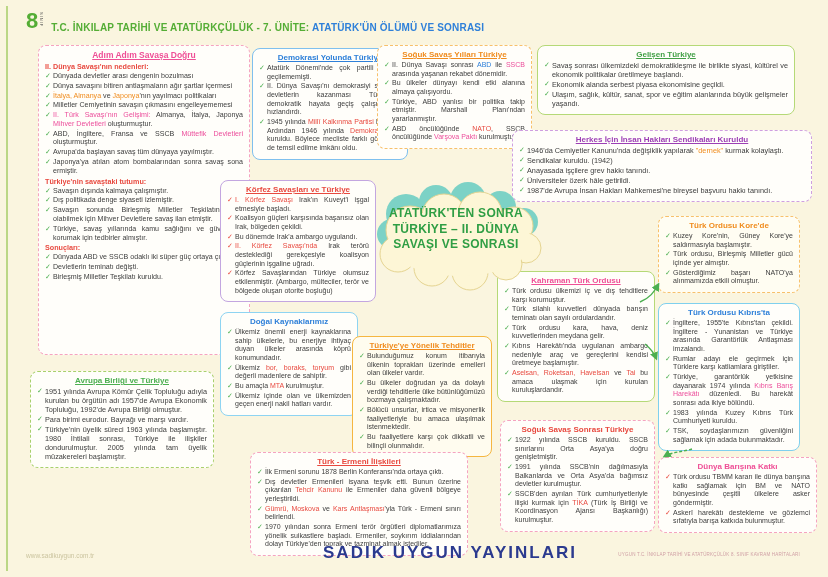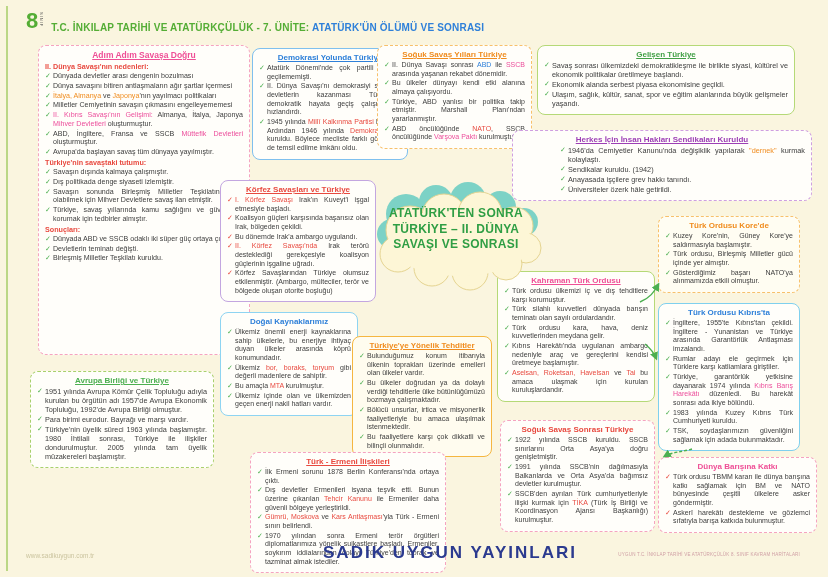--- a/index.html
+++ b/index.html
@@ -30,32 +30,32 @@
   #box-korfez .box-title{color:#e8493f;}
   #box-dogal{left:220px;top:312px;width:138px;border-color:#8ed4f2;}
   #box-dogal .box-title{color:#2f80d9;}
   #box-avrupa{left:30px;top:371px;width:184px;border-style:dashed;border-color:#a8d06c;}
   #box-avrupa .box-title{color:#4caf50;} #box-avrupa .bullet{font-size:7.3px;}
   #box-soguk-yillari{left:377px;top:45px;width:155px;border-style:dashed;border-color:#f7c06b;}
   #box-soguk-yillari .box-title{color:#f08c1e;}
   #box-gelisen{left:537px;top:45px;width:258px;border-color:#b5d977;}
   #box-gelisen .box-title{color:#43a047;} #box-gelisen .bullet{font-size:7.3px;}
   #box-herkes{left:512px;top:130px;width:300px;border-style:dashed;border-color:#cf9fe0;}
-  #box-herkes .box-title{color:#9c3fb5;} #box-herkes .bullet{font-size:7.3px;margin-left:41px;}
+  #box-herkes .box-title{color:#9c3fb5;} #box-herkes .bullet{font-size:7.3px;}
   #box-kore{left:658px;top:216px;width:142px;background:#fffdf2;border-style:dashed;border-color:#f7c06b;}
   #box-kore .box-title{color:#f08c1e;}
   #box-kibris{left:658px;top:303px;width:142px;border-color:#7fd0ee;}
   #box-kibris .box-title{color:#2f80d9;}
   #box-kahraman{left:497px;top:271px;width:158px;border-color:#b5d977;}
   #box-kahraman .box-title{color:#ef4f96;}
   #box-tehditler{left:352px;top:336px;width:140px;background:#fffcef;border-color:#f5b640;}
   #box-tehditler .box-title{color:#f08c1e;}
   #box-soguk-sonrasi{left:500px;top:420px;width:155px;border-style:dashed;border-color:#f5a3c0;}
   #box-soguk-sonrasi .box-title{color:#e8493f;}
-  #box-ermeni{left:250px;top:452px;width:196px;border-style:dashed;border-color:#f5a3c0;}
+  #box-ermeni{left:250px;top:452px;width:218px;border-style:dashed;border-color:#f5a3c0;}
   #box-ermeni .box-title{color:#e8493f;}
   #box-dunya{left:658px;top:457px;width:159px;border-style:dashed;border-color:#f5a3c0;}
   #box-dunya .box-title{color:#ef4f96;}
   
   .cloud-wrap{position:absolute;left:368px;top:180px;width:176px;height:118px;}
   .cloud-wrap svg{position:absolute;left:0;top:0;}
   .cloud-text{position:absolute;left:0;top:26px;width:176px;text-align:center;
               font-weight:bold;font-size:12px;line-height:1.3;color:#2f9e44;letter-spacing:.3px;}
   
   .arrows{position:absolute;left:0;top:0;width:828px;height:577px;pointer-events:none;}
@@ -94,29 +94,33 @@
       <div class="bullet">
         <span class="check" style="color: rgb(76, 175, 80);">✓</span>
         <span class="btext"><span style="color: rgb(240, 140, 30);">İtalya, Almanya</span><span> ve </span><span style="color: rgb(240, 140, 30);">Japonya</span><span>'nın yayılmacı politikaları</span></span>
       </div>
       <div class="bullet">
         <span class="check" style="color: rgb(76, 175, 80);">✓</span>
         <span class="btext"><span>Milletler Cemiyetinin savaşın çıkmasını engelleyememesi</span></span>
       </div>
       <div class="bullet">
         <span class="check" style="color: rgb(76, 175, 80);">✓</span>
-        <span class="btext"><span style="color: rgb(236, 77, 155);">II. Kıbrıs Savaşı'nın Gelişimi:</span><span> Almanya, İtalya, Japonya </span><span style="color: rgb(236, 77, 155);">Mihver Devletleri</span><span> oluşturmuştur.</span></span>
+        <span class="btext"><span style="color: rgb(236, 77, 155);">II. Türk Savaşı'nın Gelişimi:</span><span> Almanya, İtalya, Japonya </span><span style="color: rgb(236, 77, 155);">Mihver Devletleri</span><span> oluşturmuştur.</span></span>
       </div>
       <div class="bullet">
         <span class="check" style="color: rgb(76, 175, 80);">✓</span>
         <span class="btext"><span>ABD, İngiltere, Fransa ve SSCB </span><span style="color: rgb(236, 77, 155);">Müttefik Devletleri</span><span> oluşturmuştur.</span></span>
       </div>
       <div class="bullet">
         <span class="check" style="color: rgb(76, 175, 80);">✓</span>
         <span class="btext"><span>Avrupa'da başlayan savaş tüm dünyaya yayılmıştır.</span></span>
+      </div>
+      <div class="bullet">
+        <span class="check" style="color: rgb(76, 175, 80);">✓</span>
+        <span class="btext"><span>Japonya'ya atılan atom bombalarından sonra savaş sona ermiştir.</span></span>
       </div>
       <div class="subhead">Türkiye'nin savaştaki tutumu:</div>
       <div class="bullet">
         <span class="check" style="color: rgb(76, 175, 80);">✓</span>
         <span class="btext"><span>Savaşın dışında kalmaya çalışmıştır.</span></span>
       </div>
       <div class="bullet">
         <span class="check" style="color: rgb(76, 175, 80);">✓</span>
         <span class="btext"><span>Dış politikada denge siyaseti izlemiştir.</span></span>
       </div>
@@ -258,20 +262,24 @@
         <span class="check" style="color: rgb(76, 175, 80);">✓</span>
         <span class="btext"><span>Sendikalar kuruldu. (1942)</span></span>
       </div>
       <div class="bullet">
         <span class="check" style="color: rgb(76, 175, 80);">✓</span>
         <span class="btext"><span>Anayasada işçilere grev hakkı tanındı.</span></span>
       </div>
       <div class="bullet">
         <span class="check" style="color: rgb(76, 175, 80);">✓</span>
         <span class="btext"><span>Üniversiteler özerk hâle getirildi.</span></span>
+      </div>
+      <div class="bullet">
+        <span class="check" style="color: rgb(76, 175, 80);">✓</span>
+        <span class="btext"><span>1987'de Avrupa İnsan Hakları Mahkemesi'ne bireysel başvuru hakkı tanındı.</span></span>
       </div>
     </section>
   <section class="box" id="box-kore">
       <div class="box-title">Türk Ordusu Kore'de</div>
       <div class="bullet">
         <span class="check" style="color: rgb(76, 175, 80);">✓</span>
         <span class="btext"><span>Kuzey Kore'nin, Güney Kore'ye saldırmasıyla başlamıştır.</span></span>
       </div>
       <div class="bullet">
         <span class="check" style="color: rgb(76, 175, 80);">✓</span>

